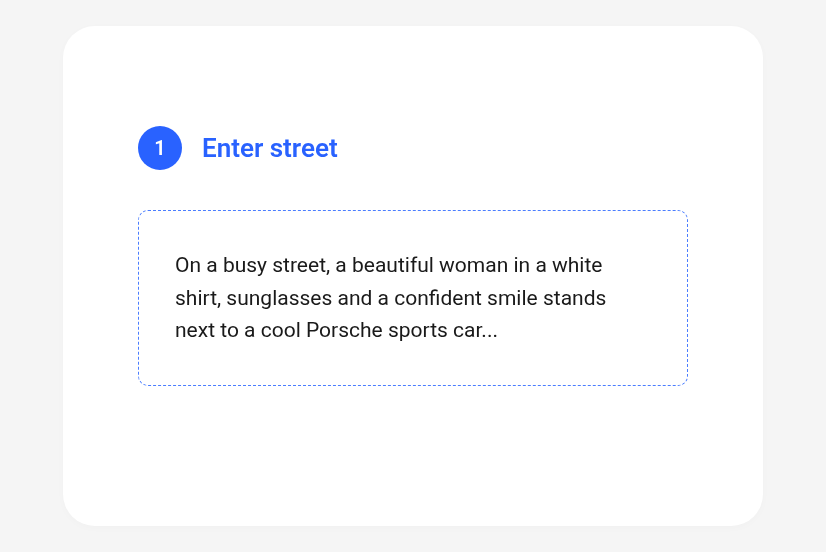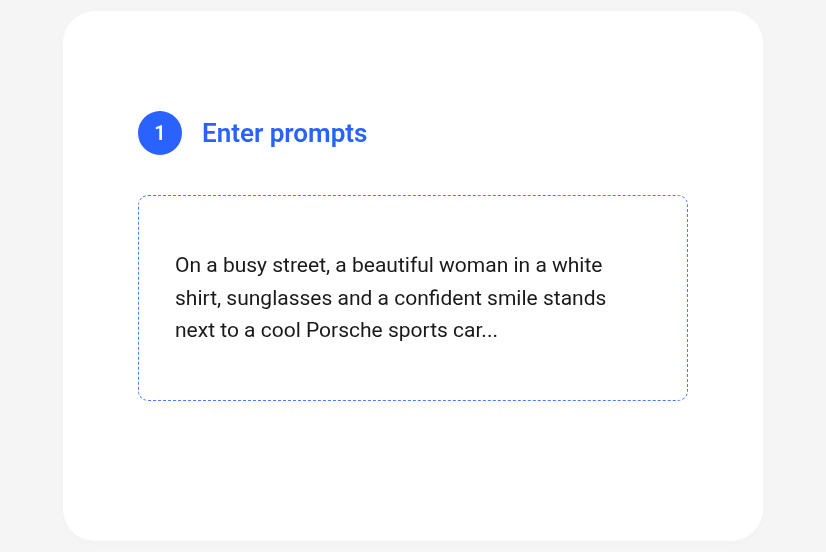--- a/index.html
+++ b/index.html
@@ -44,35 +44,35 @@
       font-weight: 600;
     }
     .step-title {
       color: #2962ff;
       font-size: 26px;
       font-weight: 600;
     }
     .prompt-box {
       border: 1.5px dashed #4a7dff;
       border-radius: 10px;
-      padding: 53px 36px;
+      padding: 38px 36px;
     }
     .prompt-text {
       color: #1a1a1a;
       font-size: 21px;
       line-height: 1.55;
       font-weight: 400;
     }
   </style>
 </head>
 <body>
 
 <div class="card">
   <div class="header">
     <div class="step-badge">
       <span>1</span>
     </div>
-    <div class="step-title">Enter prompts</div>
+    <div class="step-title">Enter street</div>
   </div>
   <div class="prompt-box">
     <div class="prompt-text">On a busy street, a beautiful woman in a white shirt, sunglasses and a confident smile stands next to a cool Porsche sports car...</div>
   </div>
 </div>
 
 </body></html>

